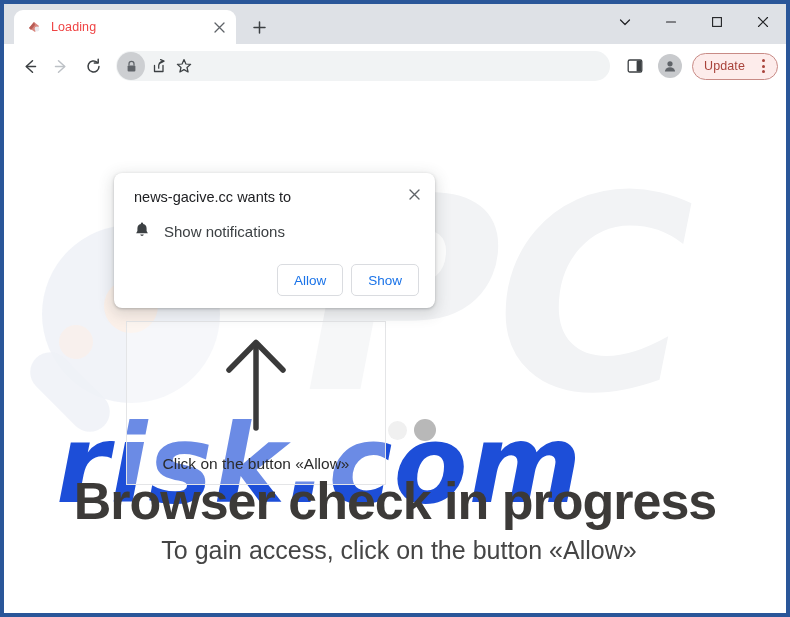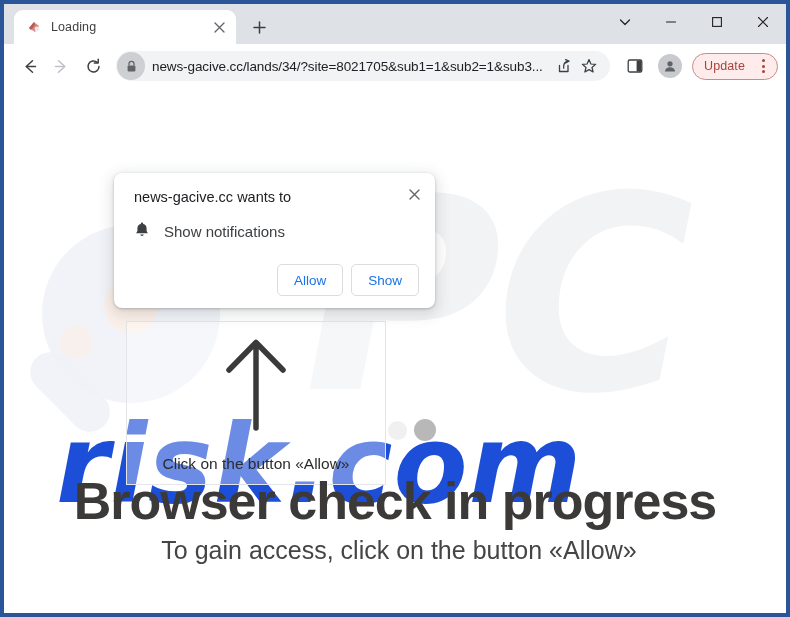--- a/index.html
+++ b/index.html
@@ -51,21 +51,21 @@
   }
   .tab-favicon {
     width: 16px; height: 16px;
     position: relative;
     flex: 0 0 16px;
   }
   .tab-favicon svg { display: block; }
   .tab-title {
     flex: 1;
     font-size: 12.5px;
-    color: #404040;
+    color: #ef4444;
     white-space: nowrap;
     overflow: hidden;
     text-overflow: ellipsis;
     letter-spacing: .1px;
   }
   .tab-close {
     width: 22px; height: 22px;
     display: flex; align-items: center; justify-content: center;
     border-radius: 50%;
     flex: 0 0 22px;
@@ -446,21 +446,20 @@
         </svg>
       </div>
 
       <div class="omnibox">
         <span class="lock-pill">
           <svg width="11" height="13" viewBox="0 0 11 13">
             <path d="M3 5.6 V3.8 a2.5 2.5 0 0 1 5 0 V5.6" stroke="#5f6368" stroke-width="1.25" fill="none"></path>
             <rect x="1.6" y="5.5" width="7.8" height="6" rx="1.1" fill="#5f6368"></rect>
           </svg>
         </span>
-        <span class="omnibox-url" title="news-gacive.cc/lands/34/?site=8021705&amp;sub1=1&amp;sub2=1&amp;sub3...">news-gacive.cc/lands/34/?site=8021705&amp;sub1=1&amp;sub2=1&amp;sub3...</span>
         <span class="omni-action">
           <svg width="16" height="16" viewBox="0 0 16 16">
             <path d="M4.5 7.5 L4.5 13.5 L13 13.5 L13 7.5" stroke="#3c4043" stroke-width="1.3" fill="none" stroke-linecap="round" stroke-linejoin="round"></path>
             <path d="M8.7 10.2 C8.2 5.8 10.5 3.6 13.3 3.2" stroke="#3c4043" stroke-width="1.3" fill="none" stroke-linecap="round"></path>
             <path d="M10.6 1.6 L14 3.2 L10.6 5" stroke="#3c4043" stroke-width="1.3" fill="none" stroke-linecap="round" stroke-linejoin="round"></path>
           </svg>
         </span>
         <span class="omni-action">
           <svg width="16" height="16" viewBox="0 0 16 16">
             <path d="M8 1.6 L9.9 6 L14.6 6.4 L11 9.5 L12.1 14 L8 11.6 L3.9 14 L5 9.5 L1.4 6.4 L6.1 6 Z" stroke="#3c4043" stroke-width="1.25" fill="none" stroke-linejoin="round"></path>

